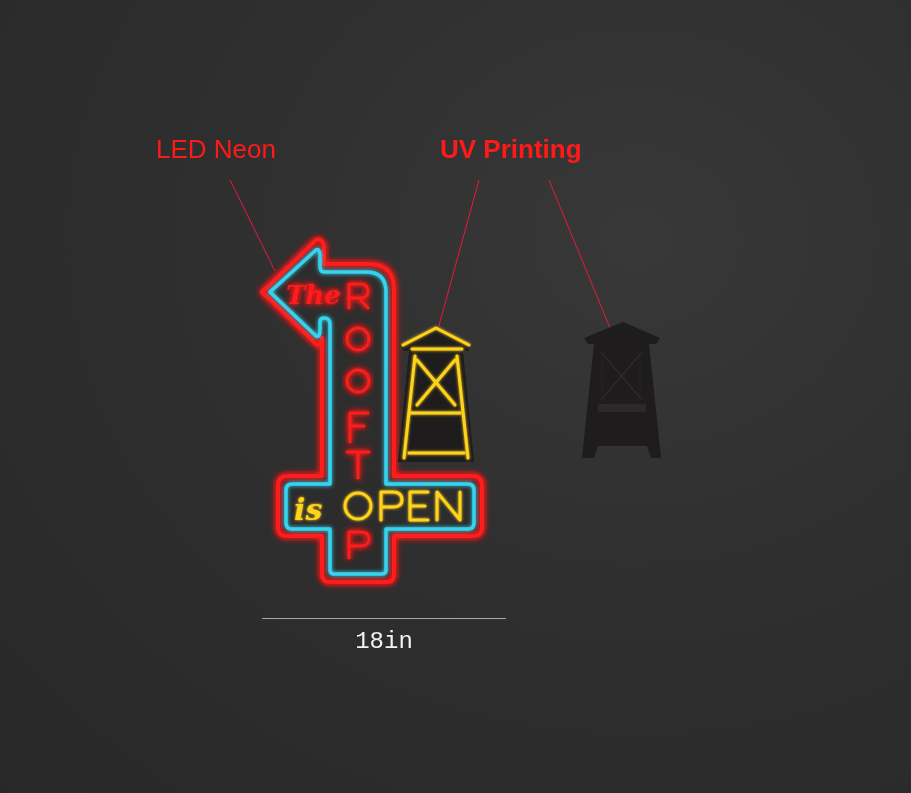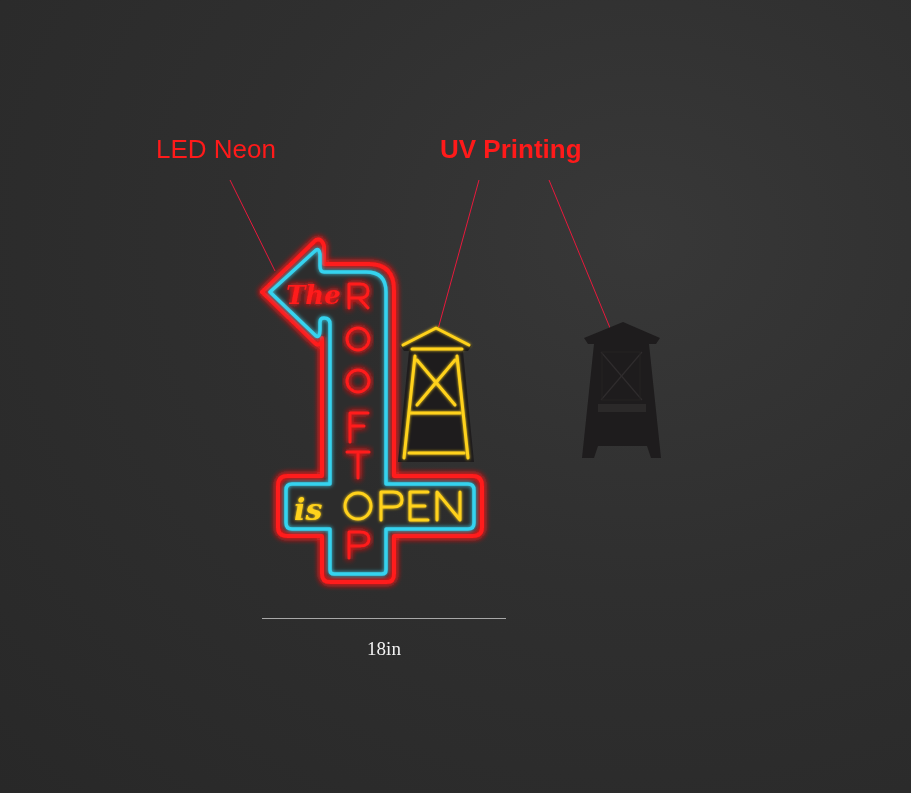--- a/index.html
+++ b/index.html
@@ -37,24 +37,23 @@
       height: 1px;
       background: #a8a8a8;
     }
     .dim-text {
       position: absolute;
       left: 258px;
       width: 244px;
       top: 630px;
       text-align: center;
       color: #f2f2f2;
-      font-family: Liberation Serif, serif;
-      font-size: 19px;
+      font-family: Liberation Mono, monospace;
+      font-size: 24px;
       line-height: 1;
-      margin-top: 9px;
     }
   </style>
 </head>
 <body>
 
 <div class="stage">
 
   <span id="label-led" class="label">LED Neon</span>
   <span id="label-uv" class="label">UV Printing</span>
 

